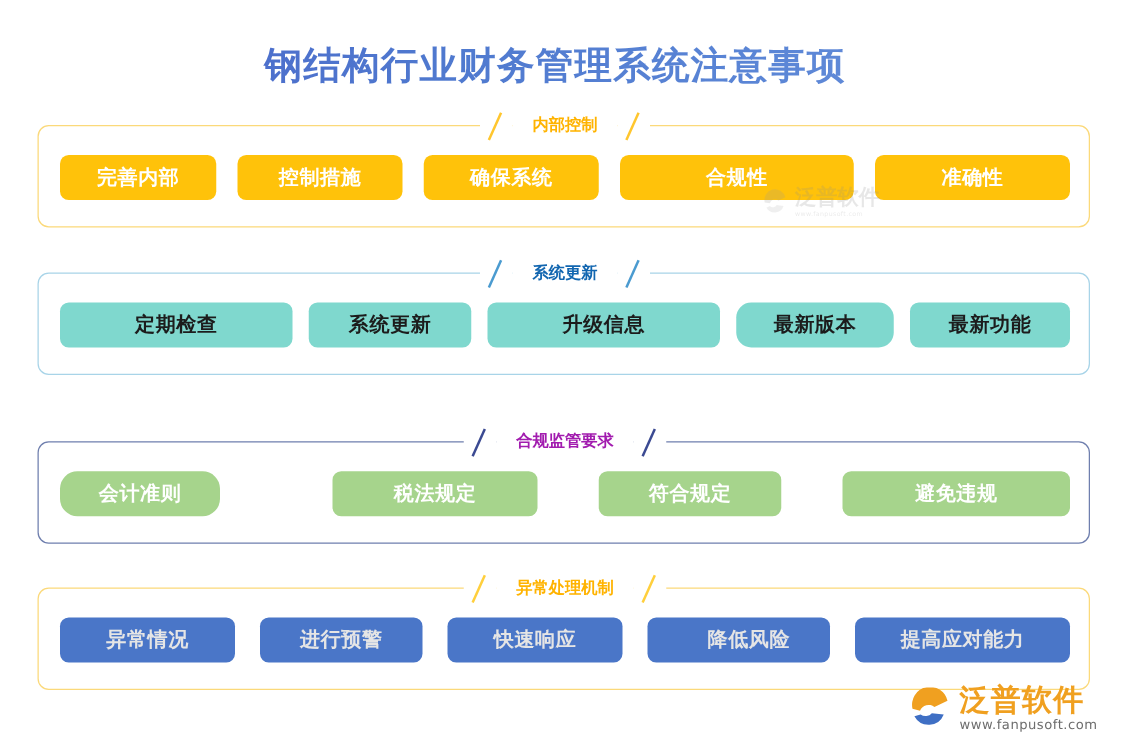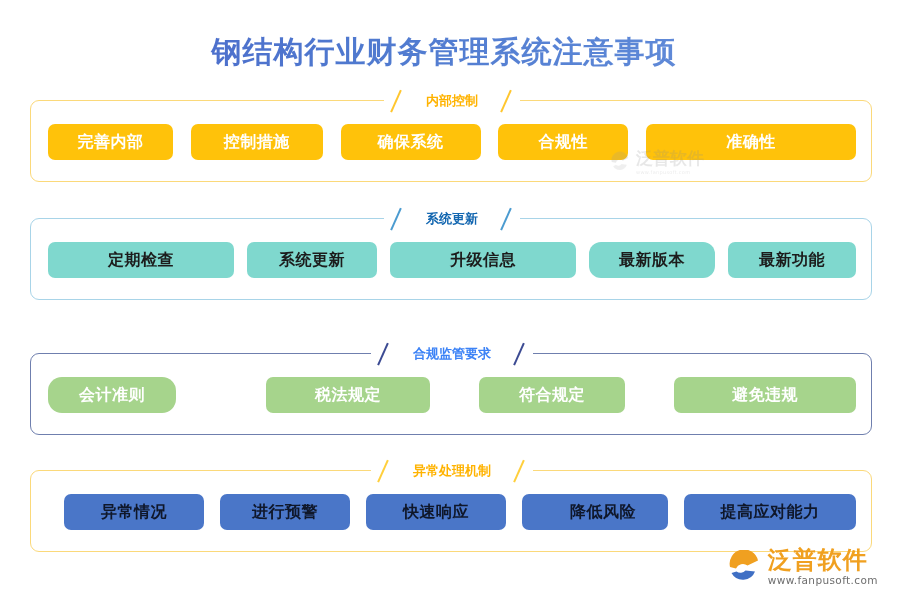--- a/index.html
+++ b/index.html
@@ -131,29 +131,29 @@
   .s-amber .pill { background: #ffc20a; color: #ffffff; }
 
   
   .s-teal { border-color: #a8d4e8; }
   .s-teal .head-title { color: #1266b0; }
   .s-teal .slash::after { background: #4b9bd0; }
   .s-teal .pill { background: #7fd8ce; color: #1c1c1c; }
 
   
   .s-green { border-color: #6f7fae; }
-  .s-green .head-title { color: #3b82f6; }
+  .s-green .head-title { color: #a21caf; }
   .s-green .slash::after { background: #3b4a92; }
   .s-green .pill { background: #a6d48c; color: #ffffff; }
 
   
   .s-blue { border-color: #fbd97a; }
   .s-blue .head-title { color: #ffb300; }
   .s-blue .slash::after { background: #ffcf3c; }
-  .s-blue .pill { background: #4a76c8; color: #0f172a; margin-left: 16px; }
+  .s-blue .pill { background: #4a76c8; color: #e5e5e5; }
 
   
   .watermark {
     position: absolute;
     left: 578px;
     top: 44px;
     width: 120px;
     height: 34px;
     display: flex;
     align-items: center;
@@ -210,22 +210,22 @@
 <div class="page">
 
   <div class="page-title">钢结构行业财务管理系统注意事项</div>
 
   <div class="section s-amber" style="top:100px;">
 
     <div class="pills">
       <div class="pill" style="width:125px;">完善内部</div>
       <div class="pill" style="width:132px;">控制措施</div>
       <div class="pill" style="width:140px;">确保系统</div>
-      <div class="pill" style="width:130px;">合规性</div>
-      <div class="pill" style="width:210px;">准确性</div>
+      <div class="pill" style="width:187px;">合规性</div>
+      <div class="pill" style="width:156px;">准确性</div>
     </div>
 
     <div class="watermark">
       <svg width="22" height="22" viewBox="0 0 32 32">
         <path d="M4 16 A12 12 0 0 1 28 10 L20 14 A6 6 0 0 0 10 17 Z" fill="#9a9a9a"></path>
         <path d="M6 22 A11 11 0 0 0 26 20 L18 19 A5 5 0 0 1 10 20 Z" fill="#b5b5b5"></path>
       </svg>
       <div class="wm-stack">
         <div class="wm-text">泛普软件</div>
         <div class="wm-url">www.fanpusoft.com</div>

